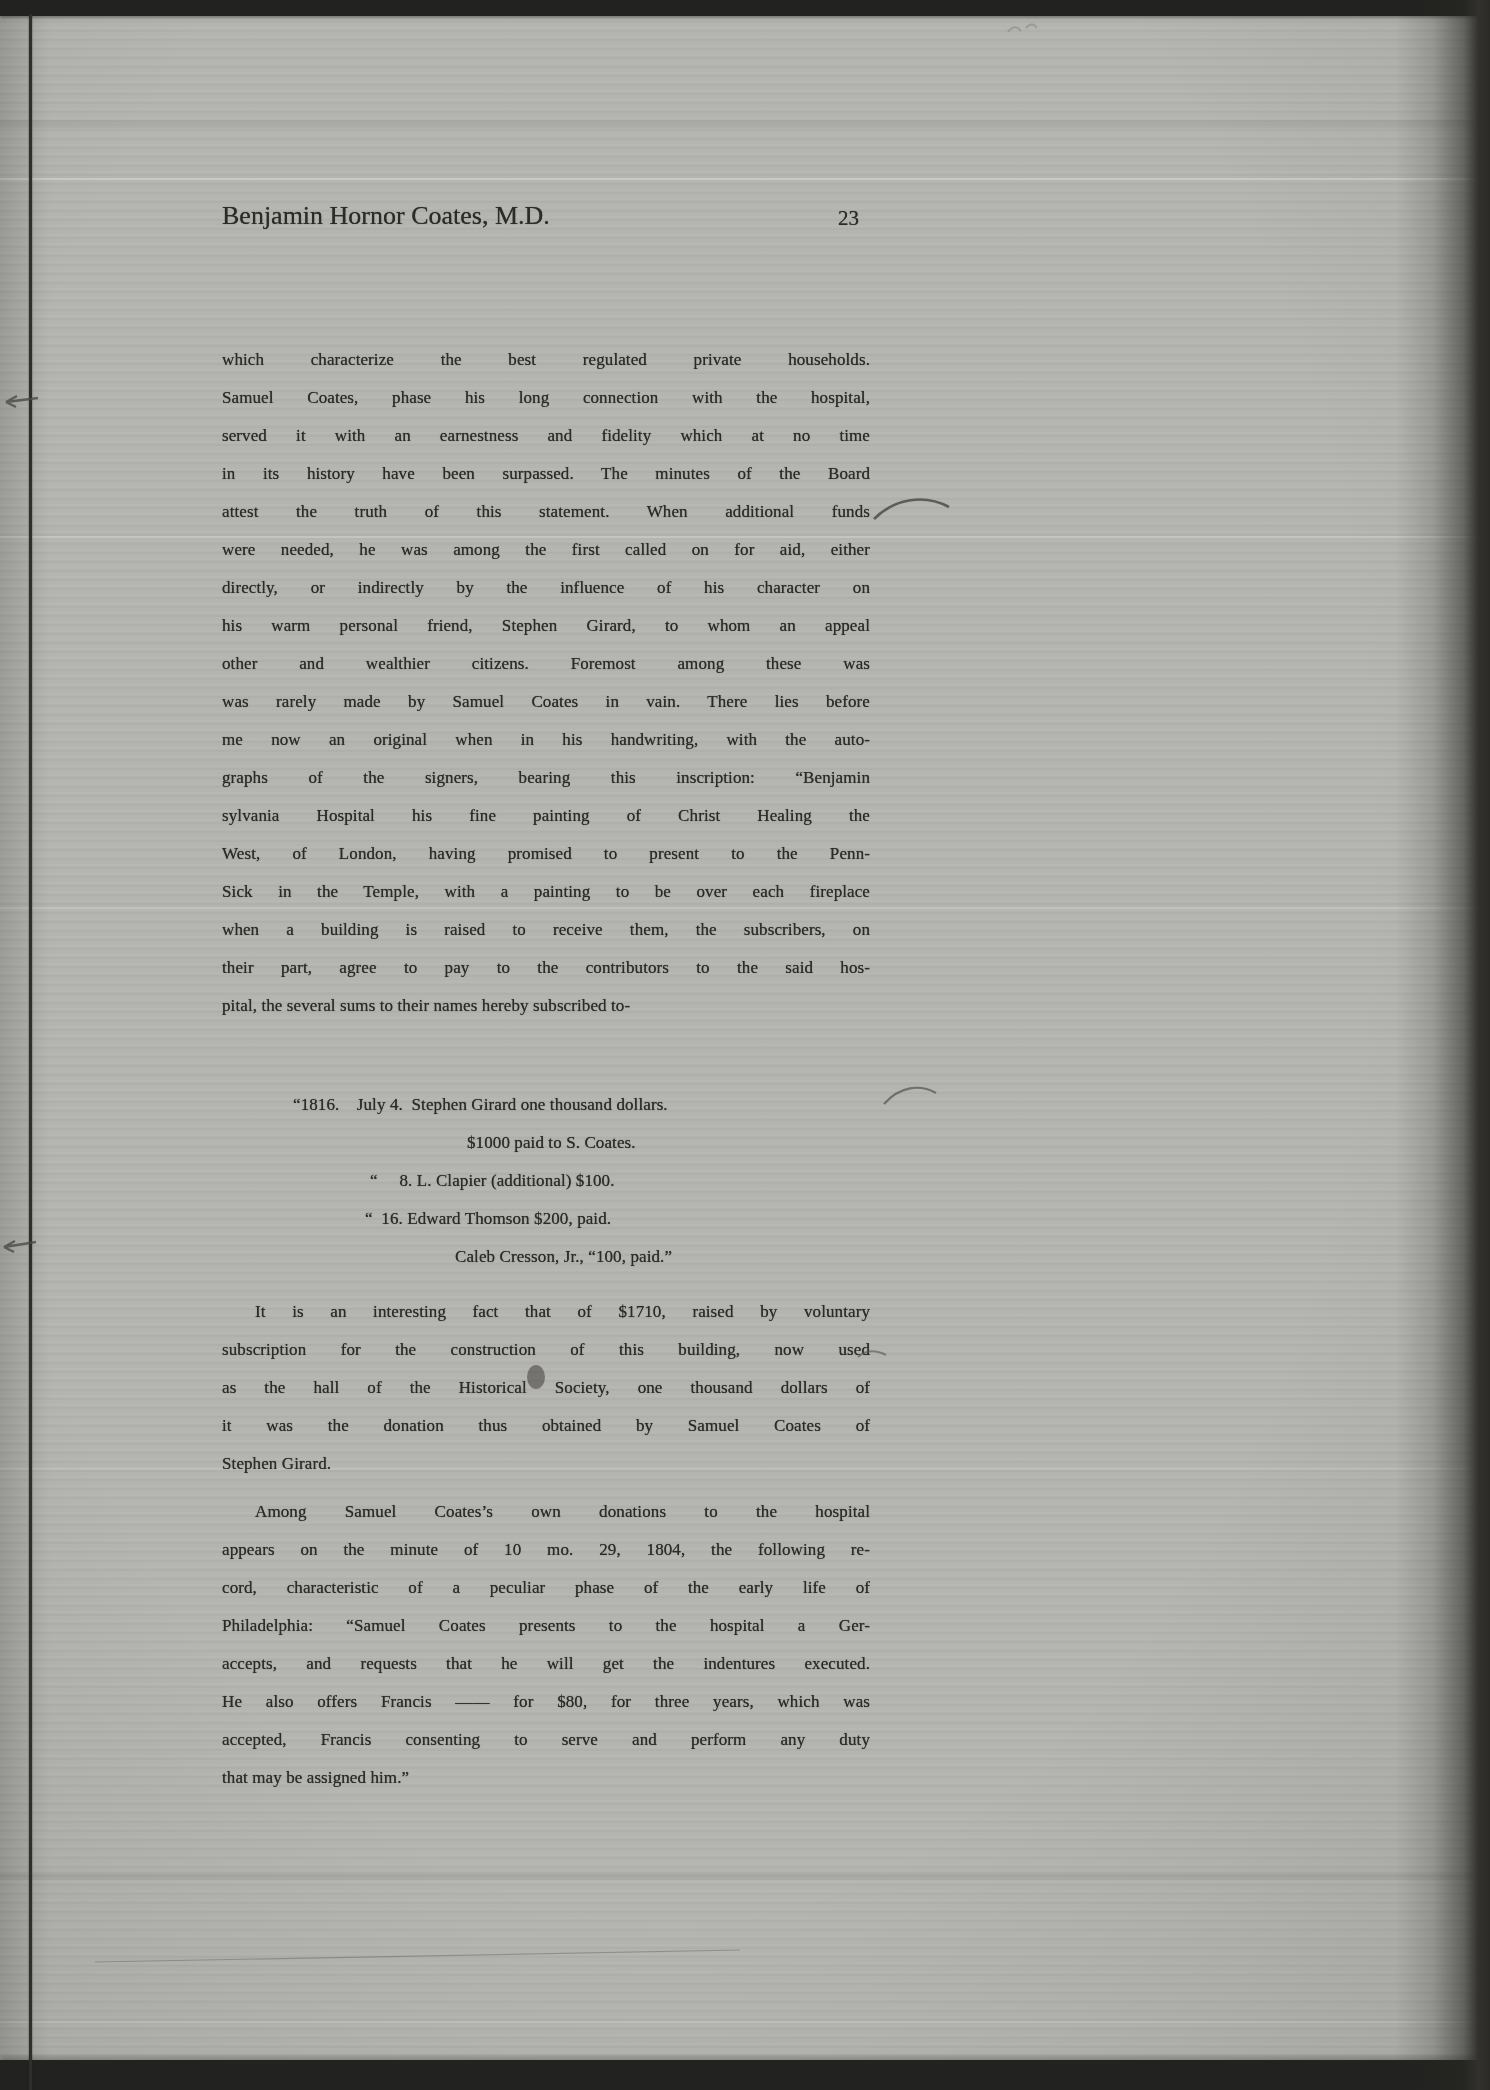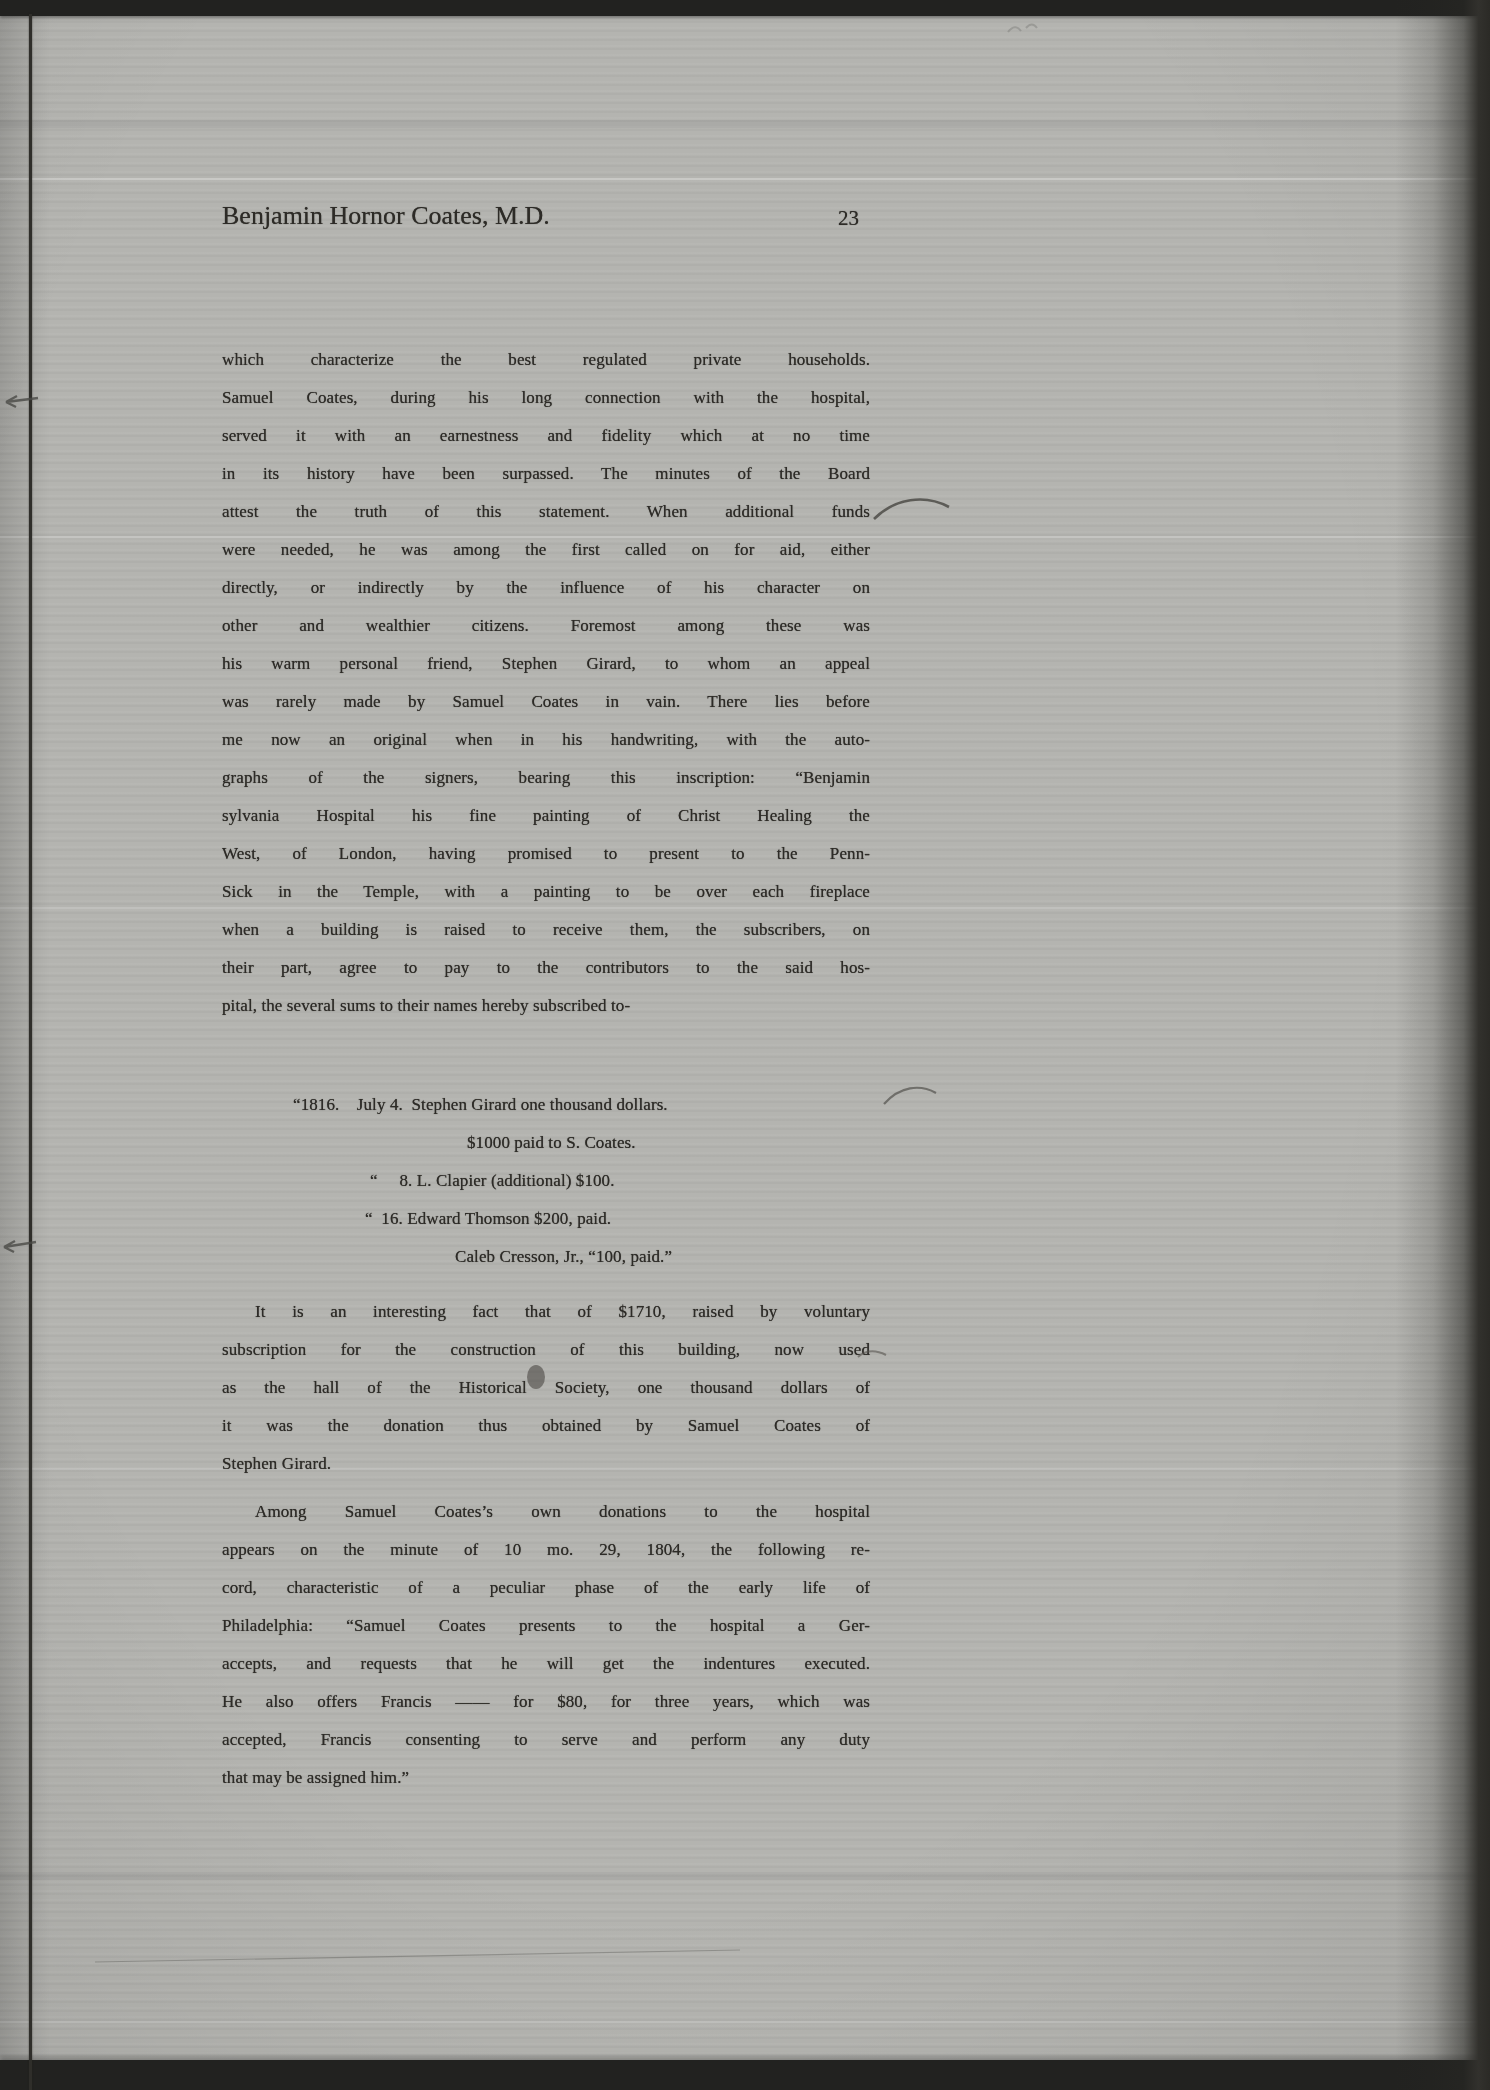--- a/index.html
+++ b/index.html
@@ -110,28 +110,28 @@
   <div class="bottom-band"></div>
   <div class="right-band"></div>
   <div class="margin-rule"></div>
 
   <div class="text-layer">
     <div class="running-head">Benjamin Hornor Coates, M.D.</div>
     <div class="page-num">23</div>
 
     <div class="para" style="top:341px">
         <div class="line">which characterize the best regulated private households.</div>
-        <div class="line">Samuel Coates, during his long connection with the hospital,</div>
+        <div class="line">Samuel Coates, phase his long connection with the hospital,</div>
         <div class="line">served it with an earnestness and fidelity which at no time</div>
         <div class="line">in its history have been surpassed. The minutes of the Board</div>
         <div class="line">attest the truth of this statement. When additional funds</div>
         <div class="line">were needed, he was among the first called on for aid, either</div>
         <div class="line">directly, or indirectly by the influence of his character on</div>
+        <div class="line">his warm personal friend, Stephen Girard, to whom an appeal</div>
         <div class="line">other and wealthier citizens. Foremost among these was</div>
-        <div class="line">his warm personal friend, Stephen Girard, to whom an appeal</div>
         <div class="line">was rarely made by Samuel Coates in vain. There lies before</div>
         <div class="line">me now an original when in his handwriting, with the auto-</div>
         <div class="line">graphs of the signers, bearing this inscription: “Benjamin</div>
         <div class="line">sylvania Hospital his fine painting of Christ Healing the</div>
         <div class="line">West, of London, having promised to present to the Penn-</div>
         <div class="line">Sick in the Temple, with a painting to be over each fireplace</div>
         <div class="line">when a building is raised to receive them, the subscribers, on</div>
         <div class="line">their part, agree to pay to the contributors to the said hos-</div>
         <div class="line">pital, the several sums to their names hereby subscribed to-</div>
       </div>

